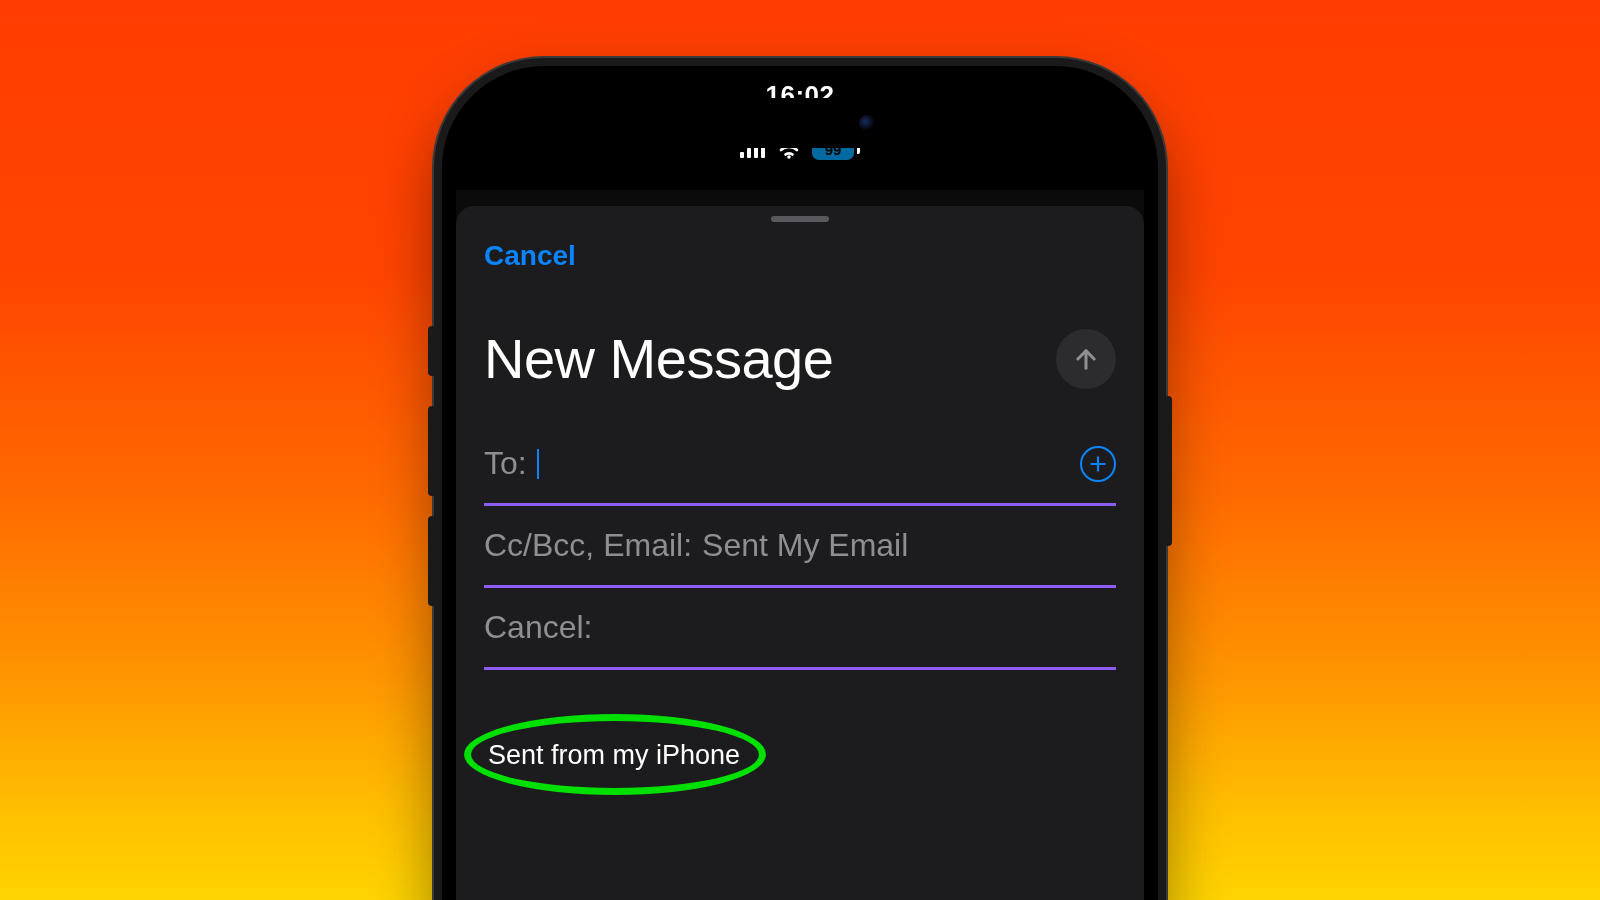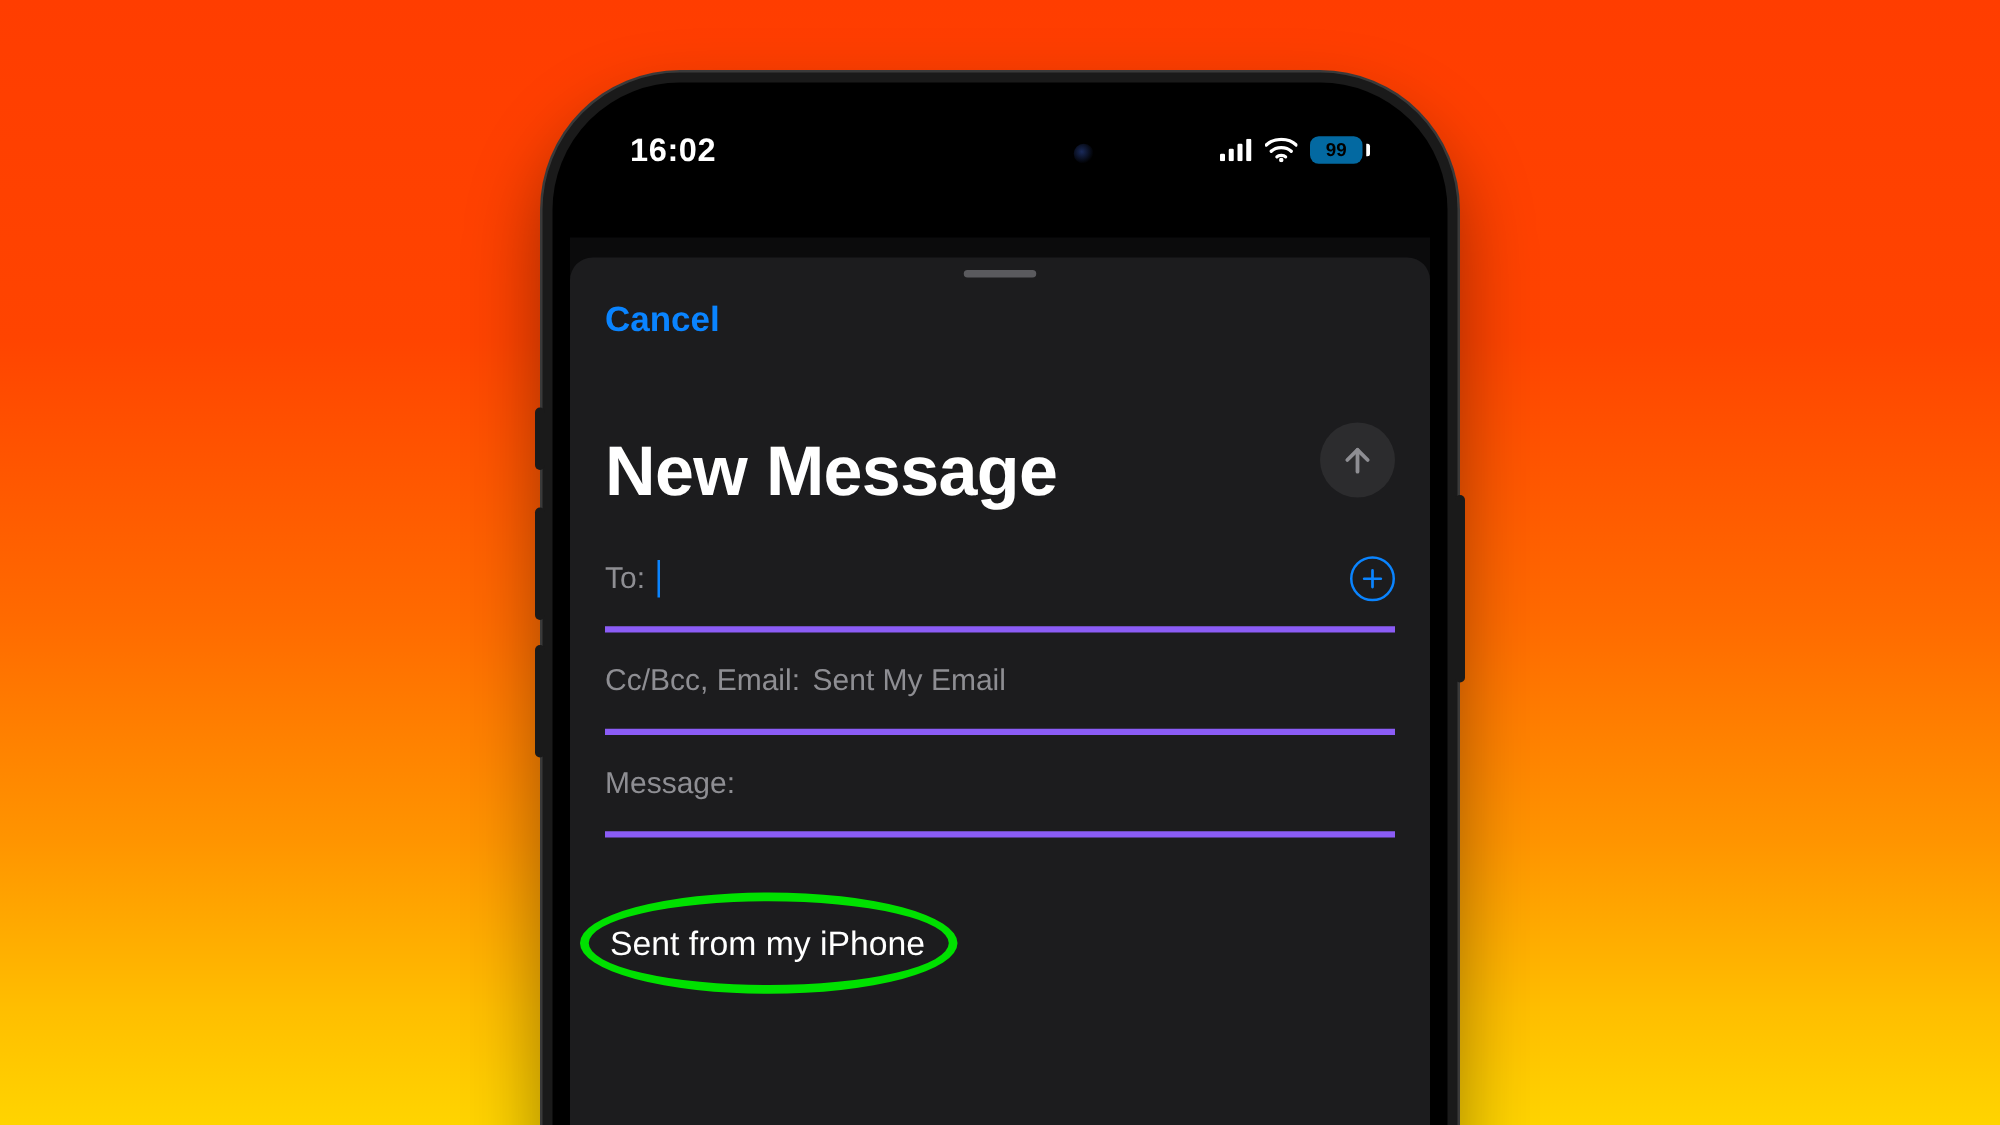--- a/index.html
+++ b/index.html
@@ -63,20 +63,21 @@
   .status-bar {
     position: absolute;
     top: 0; left: 0; right: 0;
     height: 80px;
     display: flex;
     justify-content: space-between;
     align-items: center;
     padding: 0 48px;
     z-index: 4;
     color: #fff;
+    flex-direction: column;
   }
   .status-time { font-size: 26px; font-weight: 600; letter-spacing: 0.5px; }
   .status-icons { display: flex; align-items: center; gap: 10px; }
   .status-icons svg { display: block; }
   .battery-pill {
     display:flex;align-items:center;gap:3px;
   }
   .battery-body{
     width:42px;height:22px;border-radius:7px;background:#0369a1;
     display:flex;align-items:center;justify-content:center;
@@ -116,43 +117,42 @@
   .title-row {
     position: absolute;
     top: 120px;
     left: 28px; right: 28px;
     display: flex;
     align-items: center;
     justify-content: space-between;
   }
   .title {
     font-size: 56px;
-    font-weight: 700;
+    font-weight: 400;
     letter-spacing: -0.5px;
     color: #fff;
-    margin-top: 18px;
   }
   .send-btn {
     width: 60px; height: 60px;
     border-radius: 50%;
     background: #2c2c2e;
     display: flex; align-items: center; justify-content: center;
   }
   .send-btn svg { stroke: #8e8e93; }
 
   .fields {
     position: absolute;
     top: 218px; left: 28px; right: 28px;
   }
   .field {
     display: flex;
     align-items: center;
     height: 82px;
-    border-bottom: 5px solid #8b5cf6;
-    font-size: 24px;
+    border-bottom: 3px solid #8b5cf6;
+    font-size: 32px;
   }
   .label { color: #8e8e93; }
   .value { color: #8e8e93; margin-left: 10px; }
   .cursor {
     display:inline-block;
     width:2px;height:30px;
     background:#0a84ff;
     margin-left:10px;
     vertical-align:middle;
   }
@@ -252,21 +252,21 @@
             </svg>
           </span>
         </div>
 
         <div class="field">
           <span class="label">Cc/Bcc, Email:</span>
           <span class="value">Sent My Email</span>
         </div>
 
         <div class="field">
-          <span class="label">Message:</span>
+          <span class="label">Cancel:</span>
         </div>
 
         <div class="body-area">
           <span class="signature-wrap">
             <span>Sent from my iPhone</span>
             <span class="ellipse"></span>
           </span>
         </div>
       </div>
     </div>

